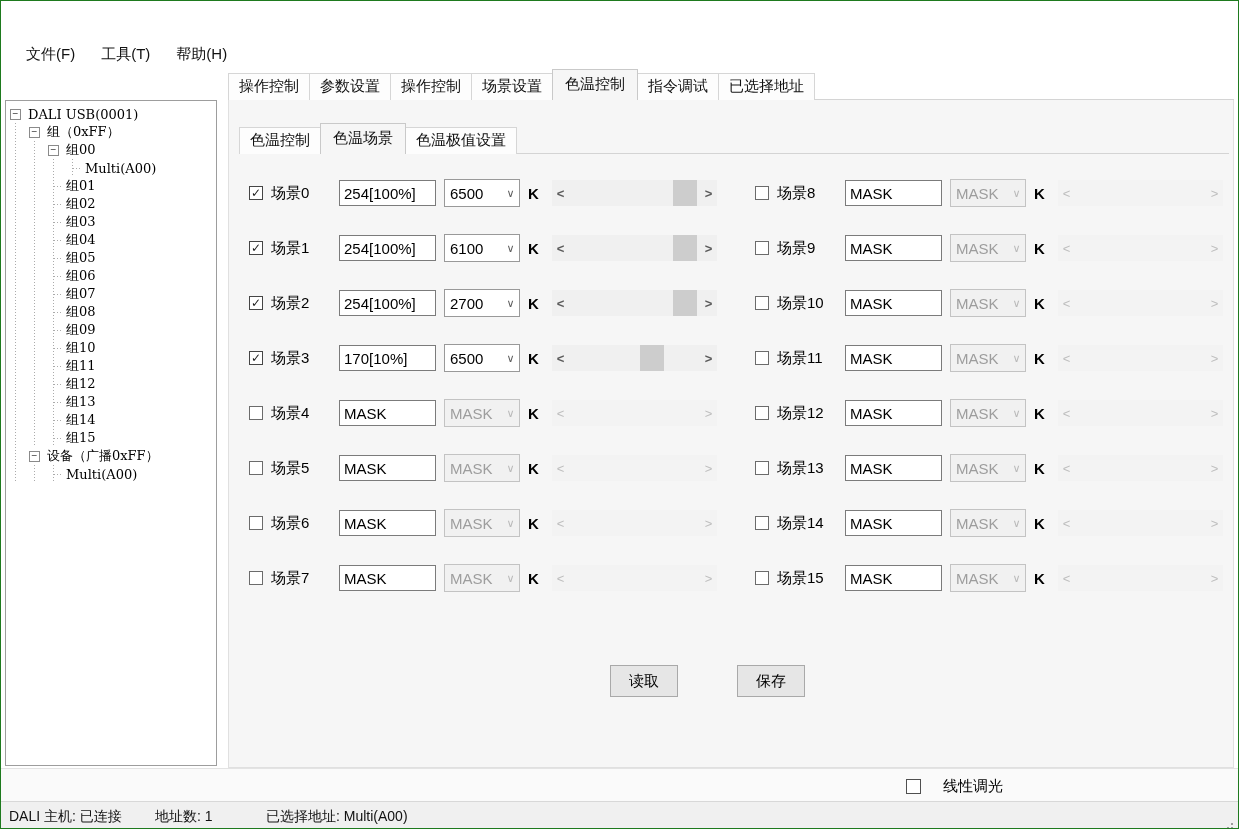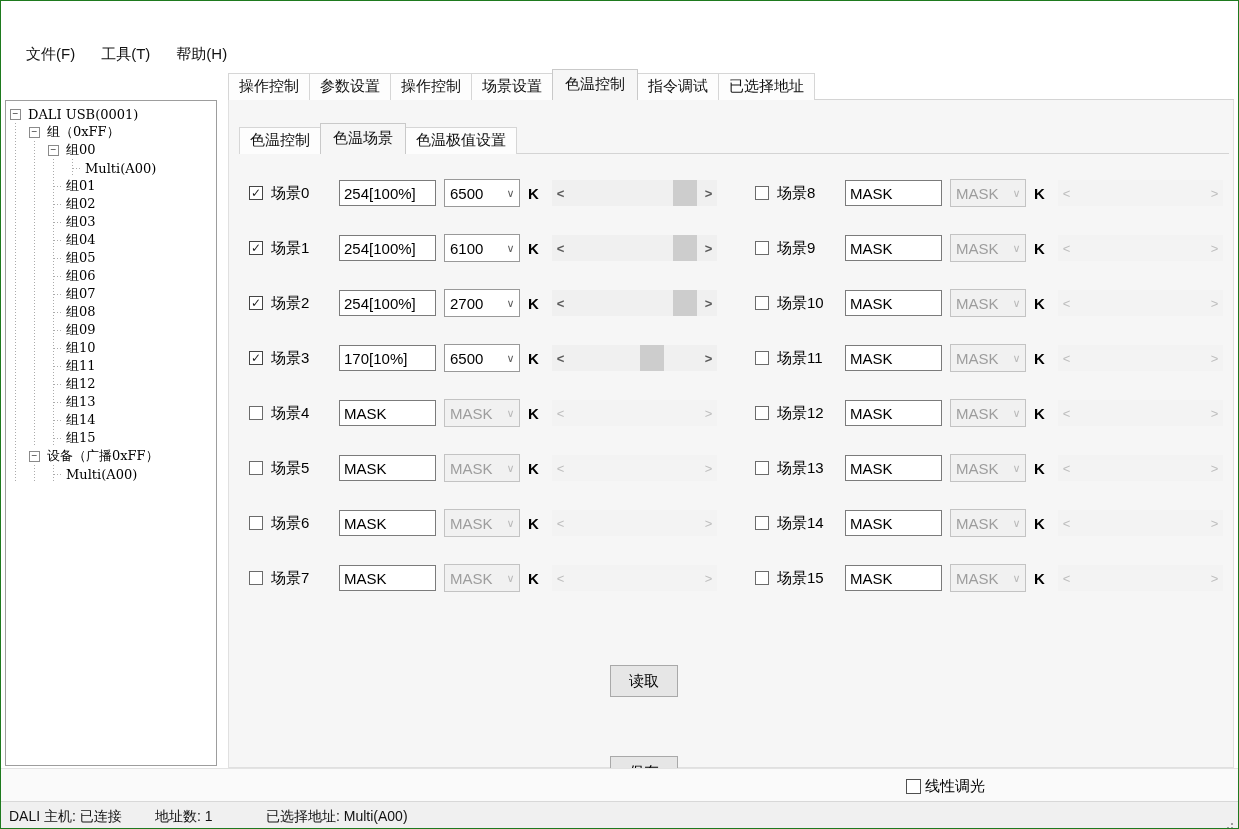--- a/index.html
+++ b/index.html
@@ -76,27 +76,27 @@
   .combo.disabled .chevron { color:#b9b9b9; }
   .k-label { width:16px; flex:0 0 16px; margin-left:8px; font-size:15px; font-weight:bold; color:#000; }
   .scrollbar { position:relative; width:165px; flex:0 0 165px; height:26px; background:#f0f0f0; margin-left:8px; }
   .sb-arrow { position:absolute; top:0; bottom:0; width:17px; display:flex; align-items:center;
     justify-content:center; color:#5a5a5a; font-size:13px; font-weight:bold; }
   .sb-arrow.left { left:0; } .sb-arrow.right { right:0; }
   .sb-thumb { position:absolute; top:0; bottom:0; width:24px; background:#cdcdcd; }
   .scrollbar.disabled { background:#f3f3f3; }
   .scrollbar.disabled .sb-arrow { color:#bdbdbd; font-weight:normal; }
   
-  .button-row { margin-top:46px; margin-left:361px; display:flex; gap:59px;flex-direction:column; }
+  .button-row { margin-top:46px; margin-left:361px; display:flex; gap:59px; }
   .push-button { width:68px; height:32px; background:#e6e6e6; border:1px solid #a9a9a9;
     font-family:"Liberation Sans","DejaVu Sans",sans-serif; font-size:15px; color:#000; }
   
   .footer-strip { position:absolute; left:0; top:767px; right:0; height:33px; background:#fafafa;
     border-top:1px solid #e3e3e3; }
-  .footer-check { position:absolute; left:905px; top:8px; display:flex; align-items:center; gap:4px; }
+  .footer-check { position:absolute; left:905px; top:8px; display:flex; align-items:center; gap:22px; }
   .footer-check .checkbox { margin-right:0; width:15px; height:15px; flex:0 0 15px; border-color:#4f4f4f; }
   .footer-label { font-size:15px; color:#000; }
   .statusbar { position:absolute; left:0; top:800px; right:0; height:37px; background:#f0f0f0;
     border-top:1px solid #d8d8d8; font-size:14px; color:#111; }
   .status-item { position:absolute; top:6px; white-space:nowrap; }
   .status-host { left:8px; } .status-count { left:154px; } .status-selected { left:265px; }
   .resize-grip { position:absolute; right:4px; bottom:4px; width:12px; height:12px;
     background:
       radial-gradient(circle at 10px 2px,  #9b9b9b 1.3px, transparent 1.5px),
       radial-gradient(circle at 10px 6px,  #9b9b9b 1.3px, transparent 1.5px),

